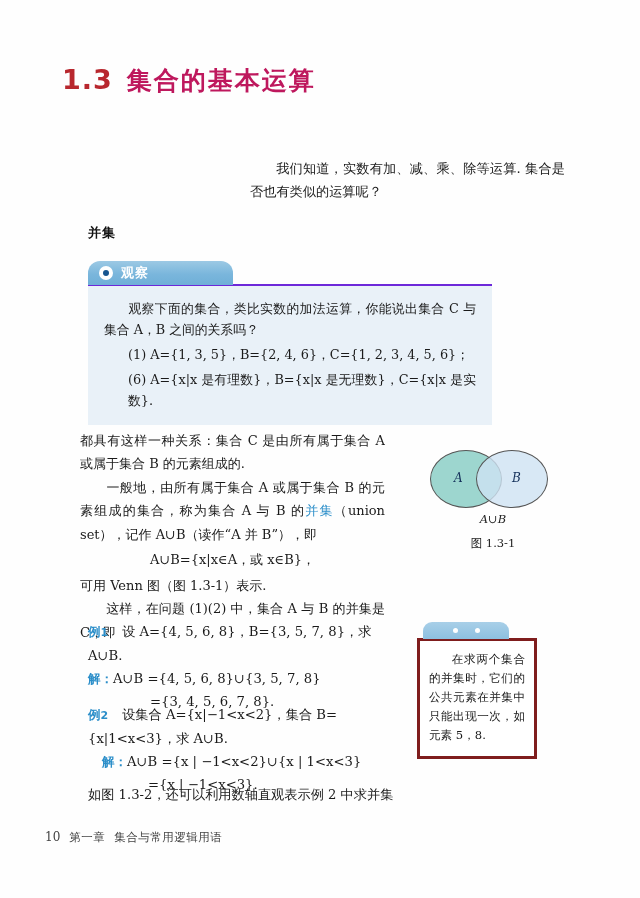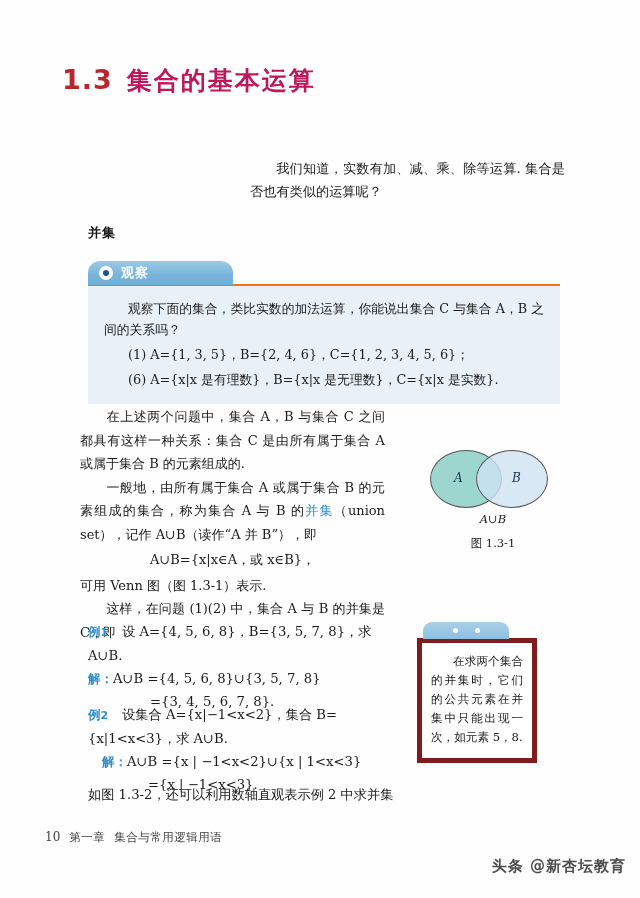--- a/index.html
+++ b/index.html
@@ -70,21 +70,21 @@
     font-weight: bold;
     letter-spacing: 1px;
     color: #111;
   }
 
   
   .obs-wrap {
     position: absolute;
     left: 88px;
     top: 261px;
-    width: 472px;
+    width: 404px;
   }
   .obs-tab {
     width: 145px;
     height: 24px;
     background: linear-gradient(to bottom, #9cc9e4 0%, #7ab6dc 55%, #6fafd7 100%);
     border-radius: 12px 12px 0 0;
     display: flex;
     align-items: center;
     padding-left: 11px;
     box-sizing: border-box;
@@ -106,21 +106,21 @@
   }
   .obs-tab-label {
     font-family: "DejaVu Sans", "Liberation Sans", sans-serif;
     font-size: 13px;
     font-weight: bold;
     color: #ffffff;
     letter-spacing: 1px;
   }
   .obs-body {
     background: #e9f1f8;
-    border-top: 2px solid #f97316;
+    border-top: 2px solid #6d28d9;
     padding: 12px 16px 14px 16px;
     box-sizing: border-box;
     margin-top: -1px;
     position: relative;
     z-index: 1;
   }
   .obs-body p {
     margin: 0;
     font-size: 12.8px;
     line-height: 21px;
@@ -235,21 +235,21 @@
     margin-left: 6px;
     position: relative;
     z-index: 2;
   }
   .note-dot {
     width: 5px; height: 5px; border-radius: 50%;
     background: #ffffff;
   }
   .note-body {
     width: 120px;
-    border: 5px solid #7f1d1d;
+    border: 3px solid #7f1d1d;
     background: #ffffff;
     padding: 9px 9px 11px 9px;
     box-sizing: border-box;
     font-size: 11.6px;
     line-height: 19px;
     text-align: justify;
     margin-top: -1px;
     position: relative;
     z-index: 1;
   }
@@ -358,15 +358,14 @@
       <span class="ind"></span><span>在求两个集合的并集时，它们的公共元素在并集中只能出现一次，如元素 5，8.</span>
     </div>
   </div>
 
   <div class="footer">
     <span class="pg">10</span>
     <span class="chap">第一章</span>
     <span class="chap">集合与常用逻辑用语</span>
   </div>
 
-  <div class="watermark">头条 @新杏坛教育</div>
 
 </div>
 
 </body></html>

